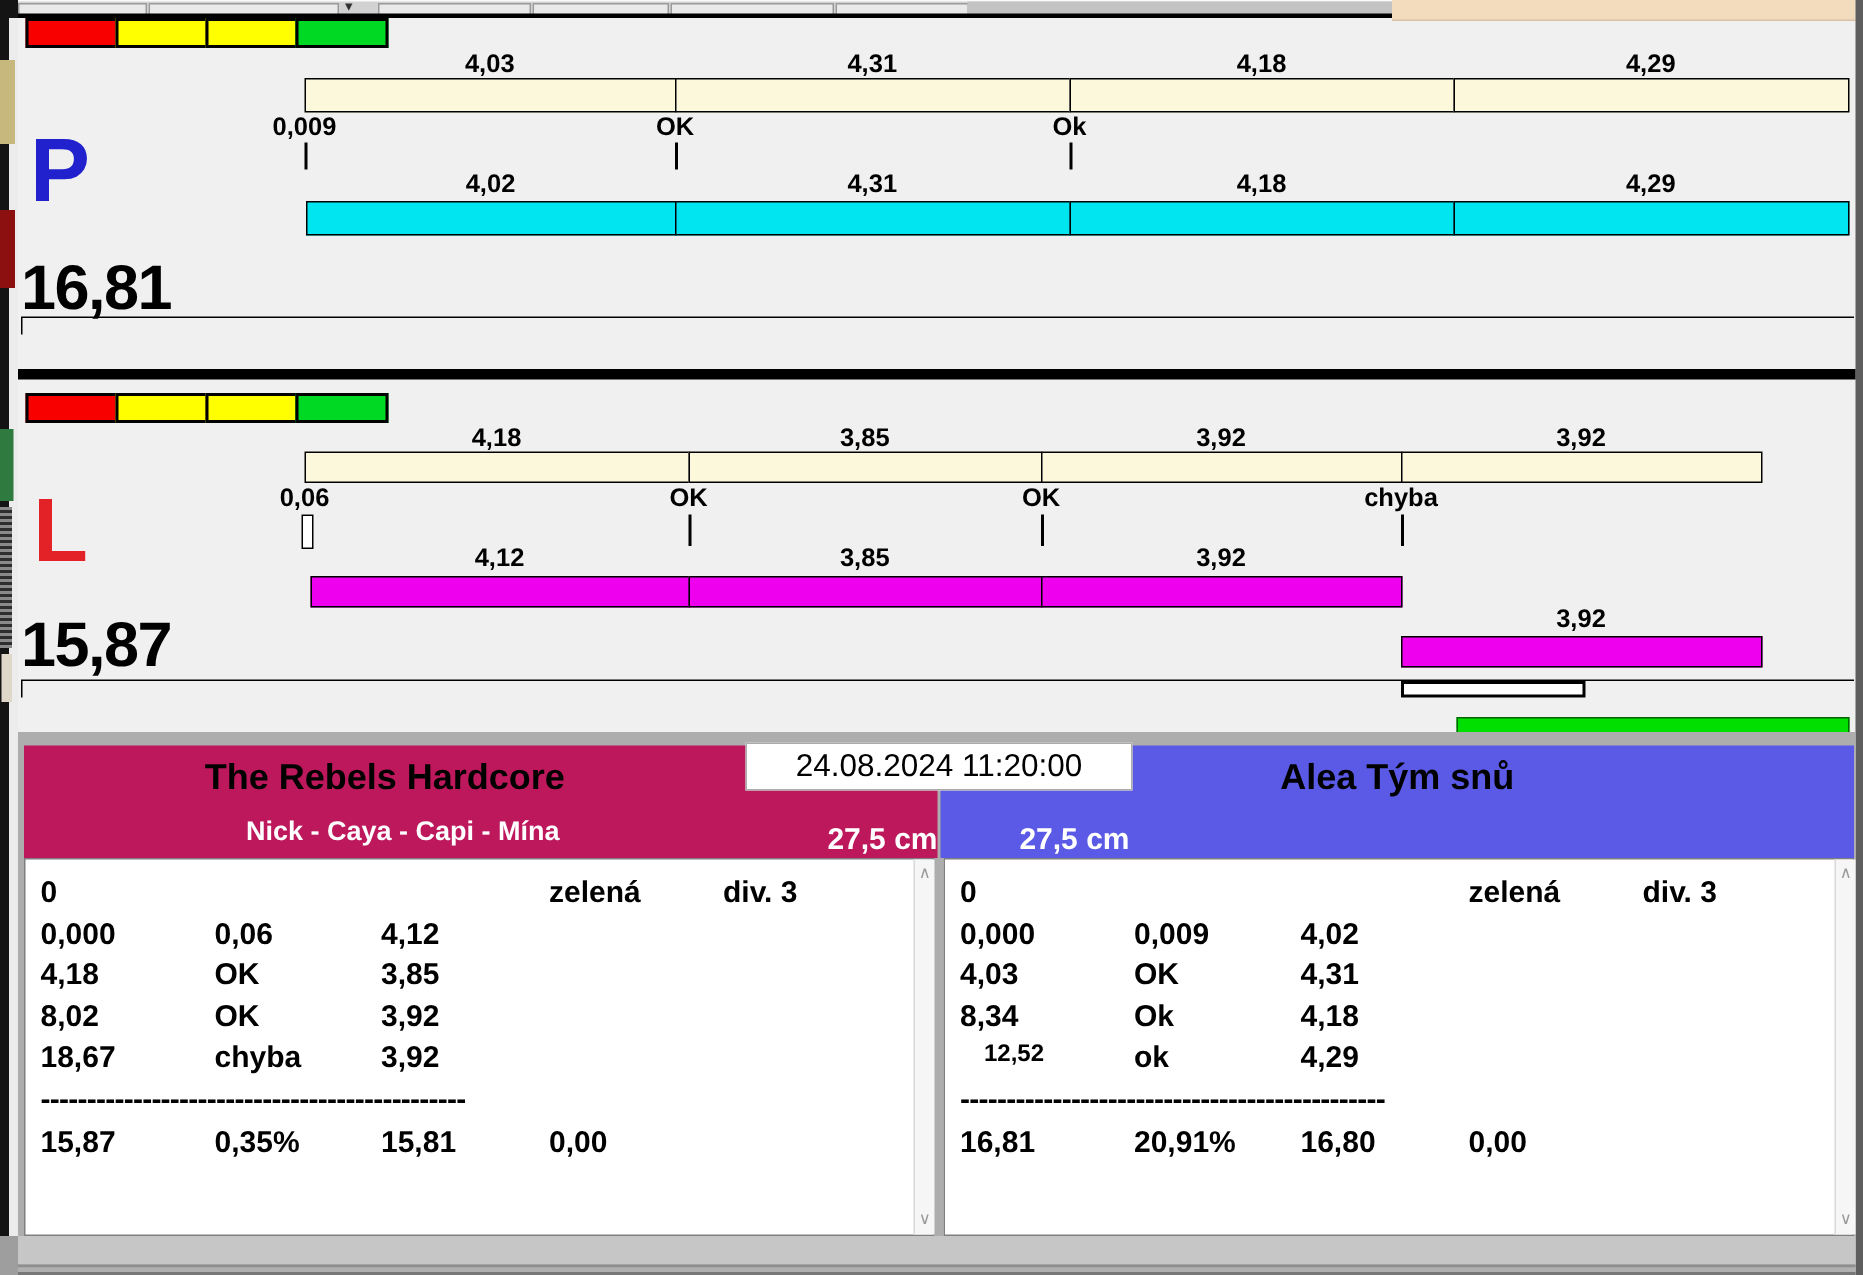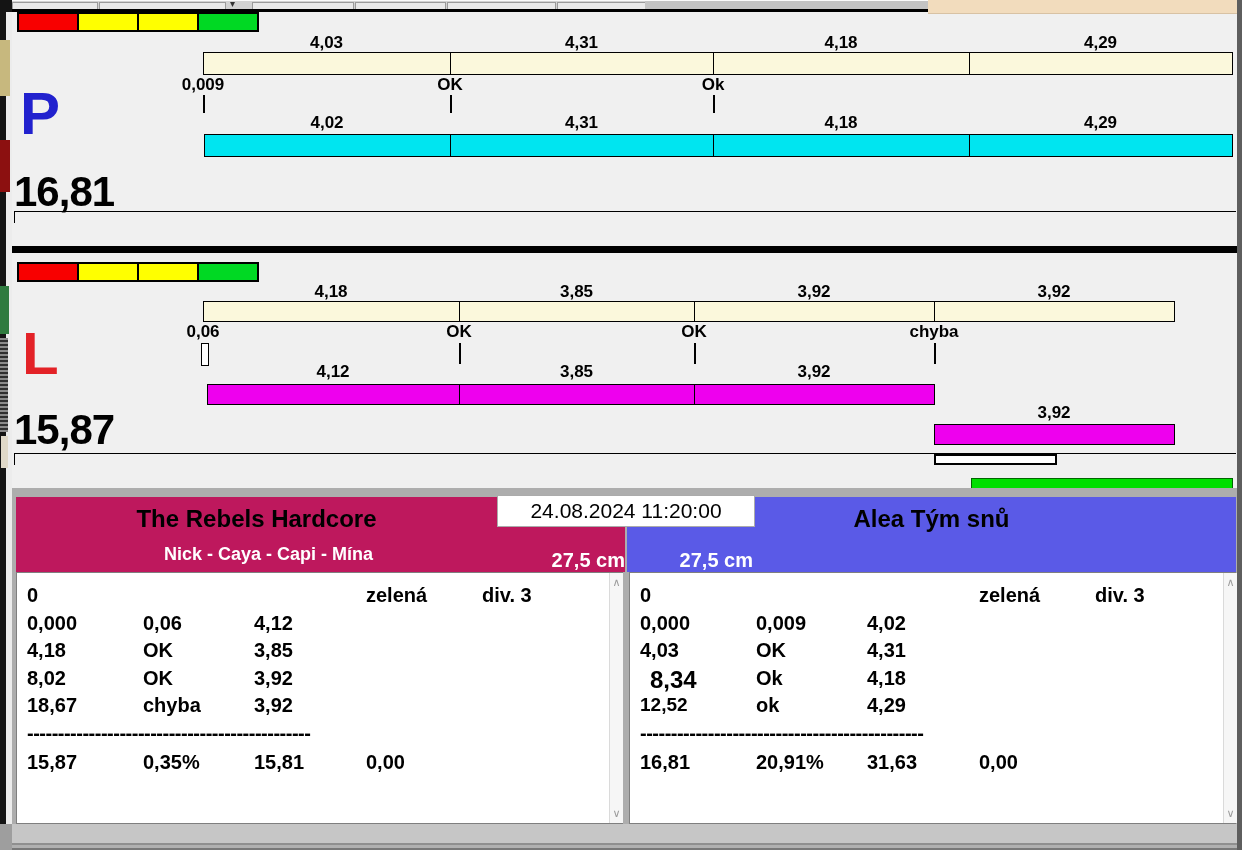--- a/index.html
+++ b/index.html
@@ -175,30 +175,30 @@
   <div class="log-area" id="log-right" style="left:629px;">
       <div style="position: absolute; left: 10px; top: 12px; font-weight: bold; font-size: 20px; line-height: 1; white-space: nowrap;">0</div>
       <div style="position: absolute; left: 349px; top: 12px; font-weight: bold; font-size: 20px; line-height: 1; white-space: nowrap;">zelená</div>
       <div style="position: absolute; left: 465px; top: 12px; font-weight: bold; font-size: 20px; line-height: 1; white-space: nowrap;">div. 3</div>
       <div style="position: absolute; left: 10px; top: 40px; font-weight: bold; font-size: 20px; line-height: 1; white-space: nowrap;">0,000</div>
       <div style="position: absolute; left: 126px; top: 40px; font-weight: bold; font-size: 20px; line-height: 1; white-space: nowrap;">0,009</div>
       <div style="position: absolute; left: 237px; top: 40px; font-weight: bold; font-size: 20px; line-height: 1; white-space: nowrap;">4,02</div>
       <div style="position: absolute; left: 10px; top: 67px; font-weight: bold; font-size: 20px; line-height: 1; white-space: nowrap;">4,03</div>
       <div style="position: absolute; left: 126px; top: 67px; font-weight: bold; font-size: 20px; line-height: 1; white-space: nowrap;">OK</div>
       <div style="position: absolute; left: 237px; top: 67px; font-weight: bold; font-size: 20px; line-height: 1; white-space: nowrap;">4,31</div>
-      <div style="position: absolute; left: 20px; top: 95px; font-weight: bold; font-size: 24px; line-height: 1; white-space: nowrap;">8,34</div>
+      <div style="position: absolute; left: 10px; top: 95px; font-weight: bold; font-size: 20px; line-height: 1; white-space: nowrap;">8,34</div>
       <div style="position: absolute; left: 126px; top: 95px; font-weight: bold; font-size: 20px; line-height: 1; white-space: nowrap;">Ok</div>
       <div style="position: absolute; left: 237px; top: 95px; font-weight: bold; font-size: 20px; line-height: 1; white-space: nowrap;">4,18</div>
-      <div style="position: absolute; left: 10px; top: 122px; font-weight: bold; font-size: 19px; line-height: 1; white-space: nowrap;">12,52</div>
+      <div style="position: absolute; left: 26px; top: 122px; font-weight: bold; font-size: 16px; line-height: 1; white-space: nowrap;">12,52</div>
       <div style="position: absolute; left: 126px; top: 122px; font-weight: bold; font-size: 20px; line-height: 1; white-space: nowrap;">ok</div>
       <div style="position: absolute; left: 237px; top: 122px; font-weight: bold; font-size: 20px; line-height: 1; white-space: nowrap;">4,29</div>
       <div style="position: absolute; left: 10px; top: 150px; font-weight: bold; font-size: 20px; line-height: 1; letter-spacing: -0.5px; white-space: nowrap;">----------------------------------------------</div>
       <div style="position: absolute; left: 10px; top: 179px; font-weight: bold; font-size: 20px; line-height: 1; white-space: nowrap;">16,81</div>
       <div style="position: absolute; left: 126px; top: 179px; font-weight: bold; font-size: 20px; line-height: 1; white-space: nowrap;">20,91%</div>
-      <div style="position: absolute; left: 237px; top: 179px; font-weight: bold; font-size: 20px; line-height: 1; white-space: nowrap;">31,63</div>
+      <div style="position: absolute; left: 237px; top: 179px; font-weight: bold; font-size: 20px; line-height: 1; white-space: nowrap;">16,80</div>
       <div style="position: absolute; left: 349px; top: 179px; font-weight: bold; font-size: 20px; line-height: 1; white-space: nowrap;">0,00</div>
     </div>
 
   <div class="scrollbar" style="left:609px;">
     <div class="sb-caret" style="top:3px;">∧</div>
     <div class="sb-caret" style="top:234px;">∨</div>
   </div>
   <div class="scrollbar" style="left:1223px;">
     <div class="sb-caret" style="top:3px;">∧</div>
     <div class="sb-caret" style="top:234px;">∨</div>

